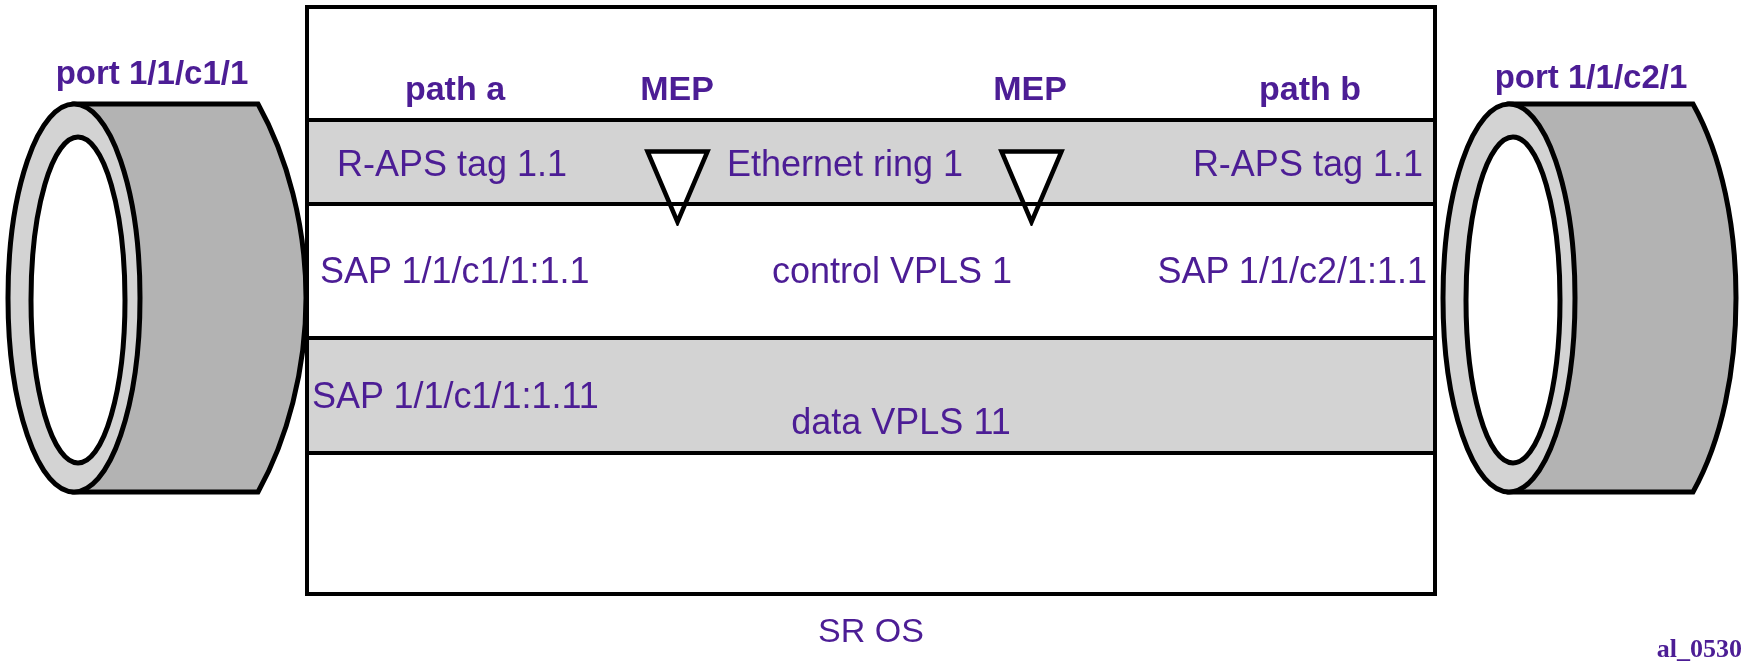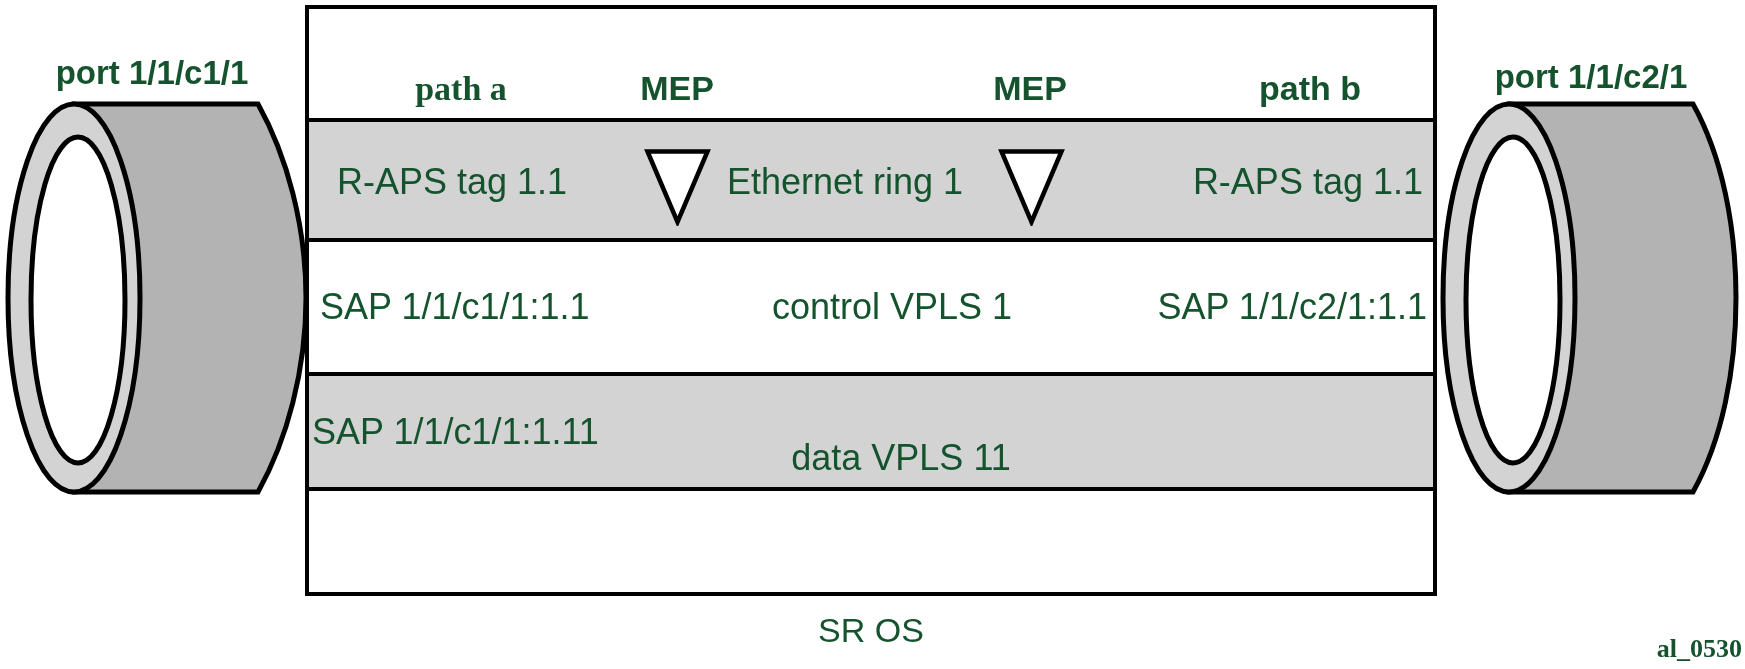--- a/index.html
+++ b/index.html
@@ -9,21 +9,21 @@
     --stroke: #000000;
     --background: #ffffff;
   }
   html, body { margin: 0; padding: 0; background: var(--background); }
   .canvas {
     position: relative;
     width: 1745px;
     height: 669px;
     background: var(--background);
     font-family: "Liberation Sans", sans-serif;
-    color: #14532d;
+    color: #4c1d95;
     overflow: hidden;
   }
   
   .port-label {
     position: absolute;
     font-size: 33px;
     font-weight: bold;
     white-space: nowrap;
     transform: translateX(-50%);
   }
@@ -45,34 +45,34 @@
     width: 1132px; height: 591px;
     border: 4px solid var(--stroke);
     box-sizing: border-box;
     background: var(--background);
     display: flex;
     flex-direction: column;
   }
   .row { position: relative; box-sizing: border-box; }
   .row.gray { background: var(--row-gray); }
   .row-header  { height: 109px; }
-  .row-ring    { height: 120px; border-top: 4px solid var(--stroke); }
+  .row-ring    { height: 84px; border-top: 4px solid var(--stroke); }
   .row-control { height: 134px; border-top: 4px solid var(--stroke); }
   .row-data    { height: 115px; border-top: 4px solid var(--stroke); }
   .row-empty   { flex: 1;       border-top: 4px solid var(--stroke); }
 
   .hdr {
     position: absolute;
     bottom: 10px;
     transform: translateX(-50%);
     font-size: 34px;
     font-weight: bold;
     white-space: nowrap;
   }
-  .hdr.path-a { left: 152px; font-family: Liberation Serif, serif; }
+  .hdr.path-a { left: 146px; }
   .hdr.mep1   { left: 368px; }
   .hdr.mep2   { left: 721px; }
   .hdr.path-b { left: 1001px; }
 
   .lbl {
     position: absolute;
     top: 50%;
     transform: translateY(-50%);
     font-size: 36px;
     white-space: nowrap;

